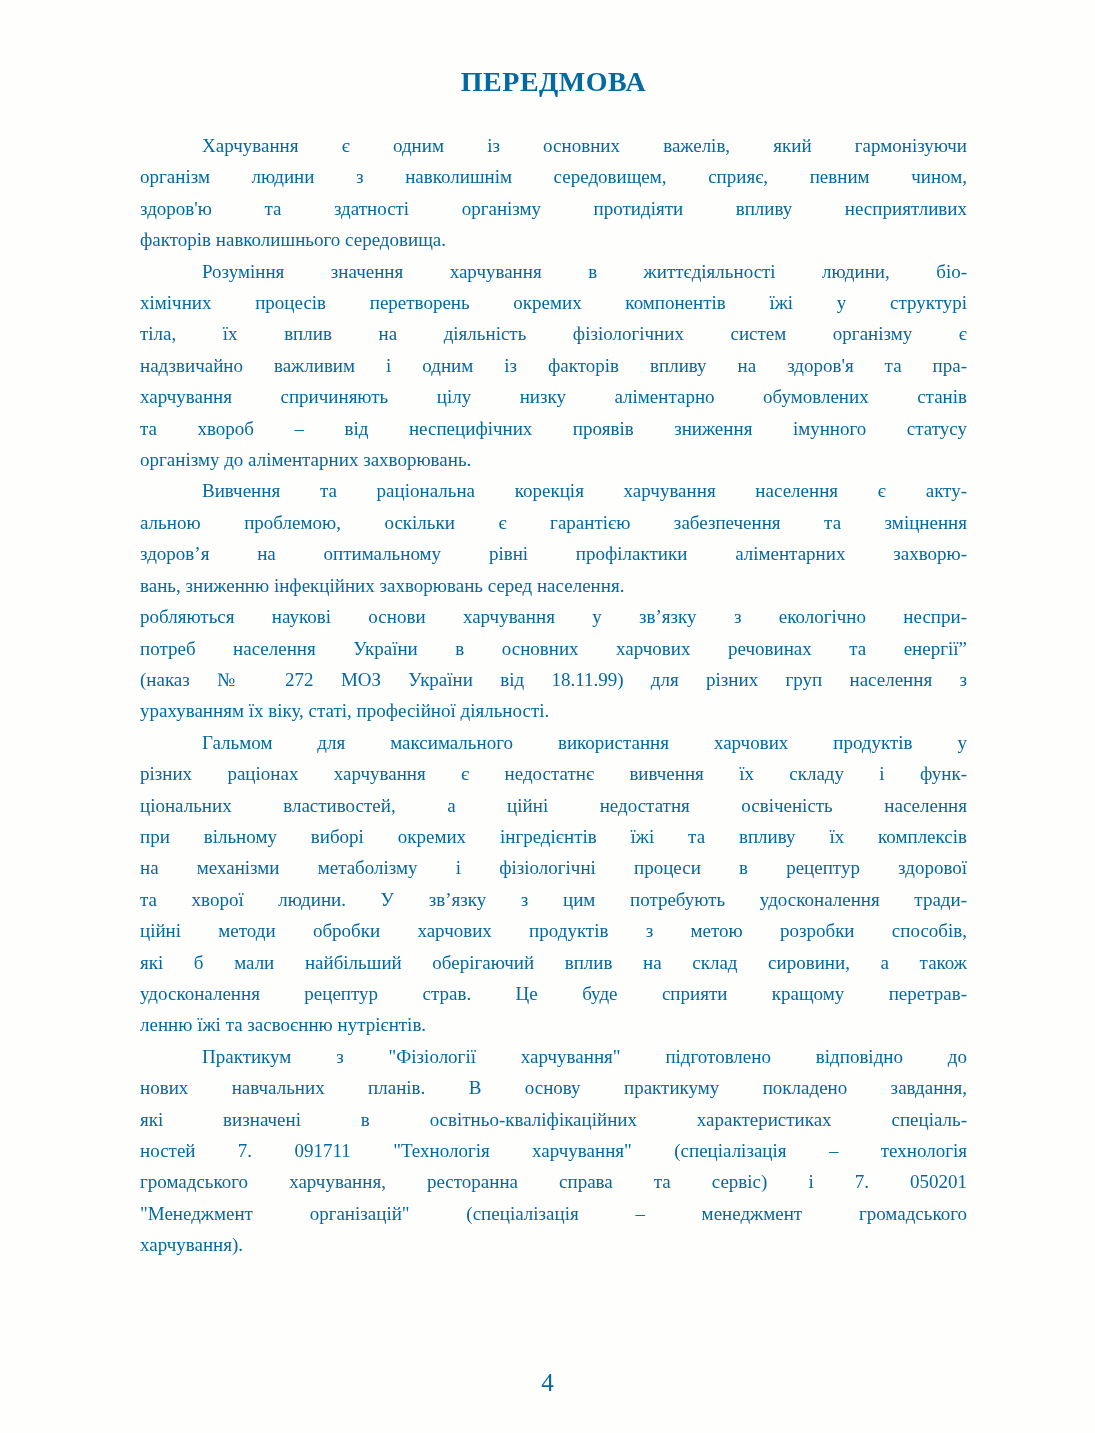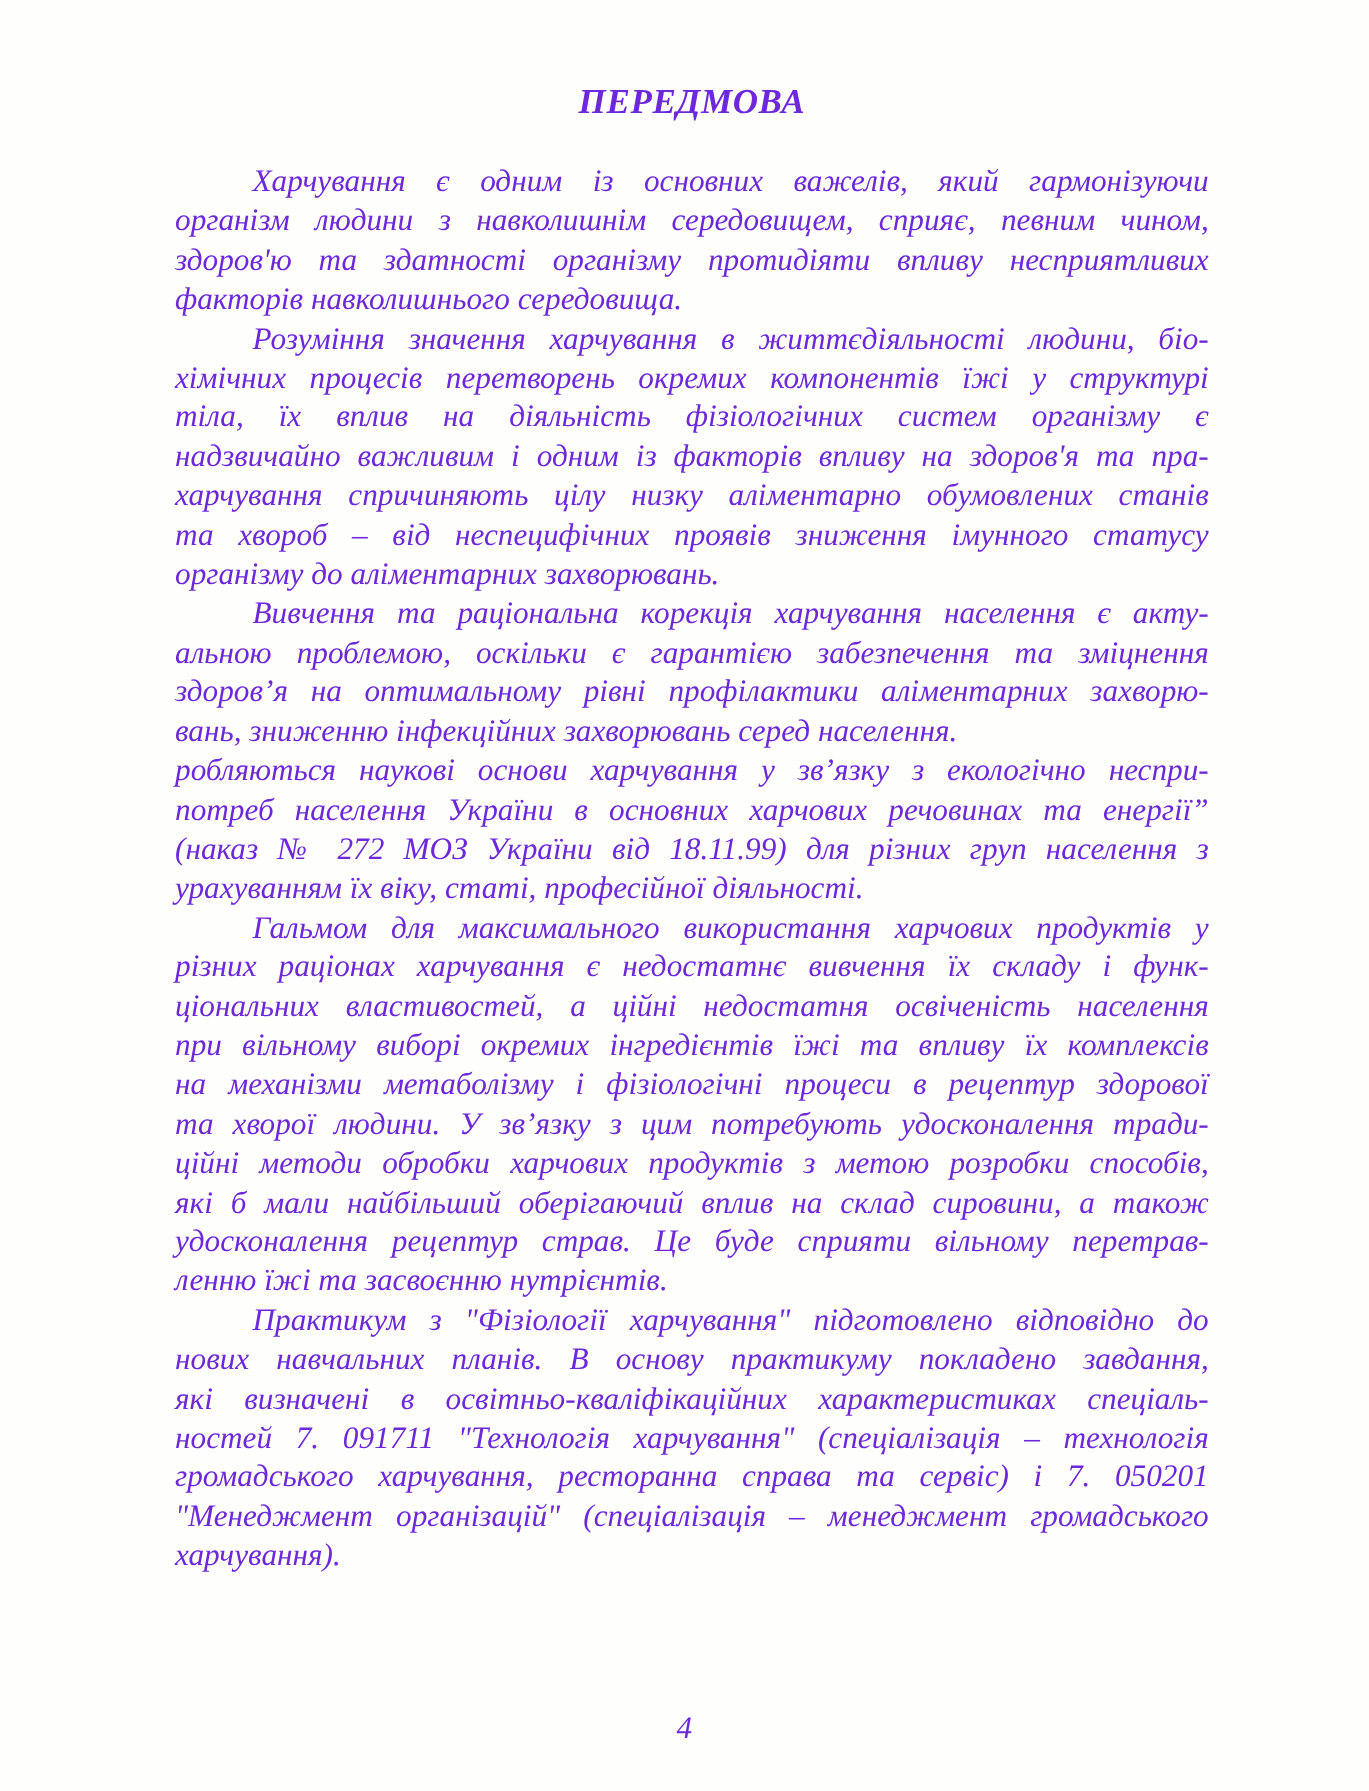--- a/index.html
+++ b/index.html
@@ -6,36 +6,35 @@
     margin: 0;
     padding: 0;
     background: #ffffff;
   }
   .page {
     position: relative;
     width: 1095px;
     height: 1433px;
     margin: 0 auto;
     background: #fefefd;
-    color: #6d28d9;
+    color: #0369a1;
     font-family: "Liberation Serif", "DejaVu Serif", serif;
     box-sizing: border-box;
     padding: 66px 128px 0 140px;
     overflow: hidden;
-    font-style: italic;
   }
   .title {
     margin: 0 0 32px 0;
     text-align: center;
     font-size: 28px;
     font-weight: bold;
     letter-spacing: 0.5px;
   }
   .doc-body {
-    font-size: 25px;
+    font-size: 19px;
     line-height: 31.4px;
   }
   .para {
     margin: 0;
   }
   .line {
     text-align: justify;
     text-align-last: justify;
   }
   .line.first {
@@ -88,21 +87,21 @@
       </div>
       <div class="para">
         <div class="line first">Гальмом для максимального використання харчових продуктів у</div>
         <div class="line">різних раціонах харчування є недостатнє вивчення їх складу і функ-</div>
         <div class="line">ціональних властивостей, а ційні недостатня освіченість населення</div>
         <div class="line">при вільному виборі окремих інгредієнтів їжі та впливу їх комплексів</div>
         <div class="line">на механізми метаболізму і фізіологічні процеси в рецептур здорової</div>
         <div class="line">та хворої людини. У зв’язку з цим потребують удосконалення тради-</div>
         <div class="line">ційні методи обробки харчових продуктів з метою розробки способів,</div>
         <div class="line">які б мали найбільший оберігаючий вплив на склад сировини, а також</div>
-        <div class="line">удосконалення рецептур страв. Це буде сприяти вільному перетрав-</div>
+        <div class="line">удосконалення рецептур страв. Це буде сприяти кращому перетрав-</div>
         <div class="line last">ленню їжі та засвоєнню нутрієнтів.</div>
       </div>
       <div class="para">
         <div class="line first">Практикум з "Фізіології харчування" підготовлено відповідно до</div>
         <div class="line">нових навчальних планів. В основу практикуму покладено завдання,</div>
         <div class="line">які визначені в освітньо-кваліфікаційних характеристиках спеціаль-</div>
         <div class="line">ностей 7. 091711 "Технологія харчування" (спеціалізація – технологія</div>
         <div class="line">громадського харчування, ресторанна справа та сервіс) і 7. 050201</div>
         <div class="line">"Менеджмент організацій" (спеціалізація – менеджмент громадського</div>
         <div class="line last">харчування).</div>

